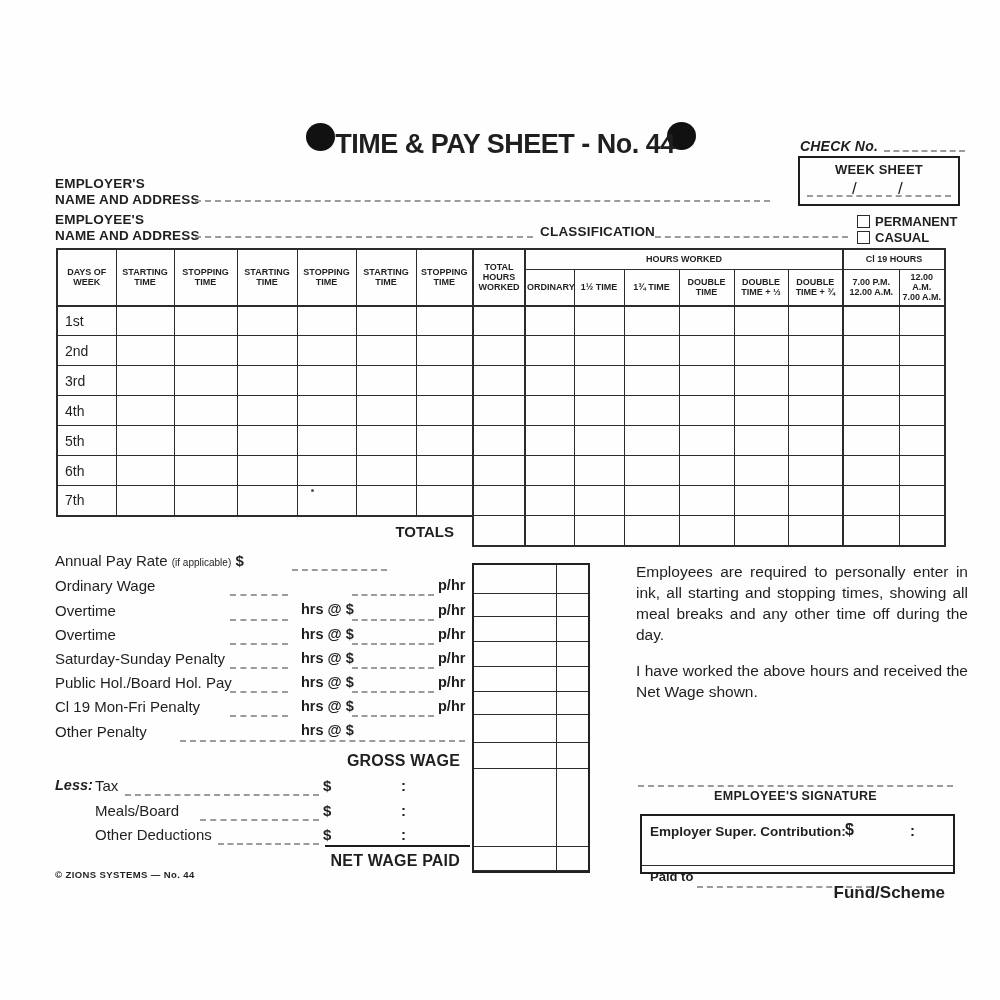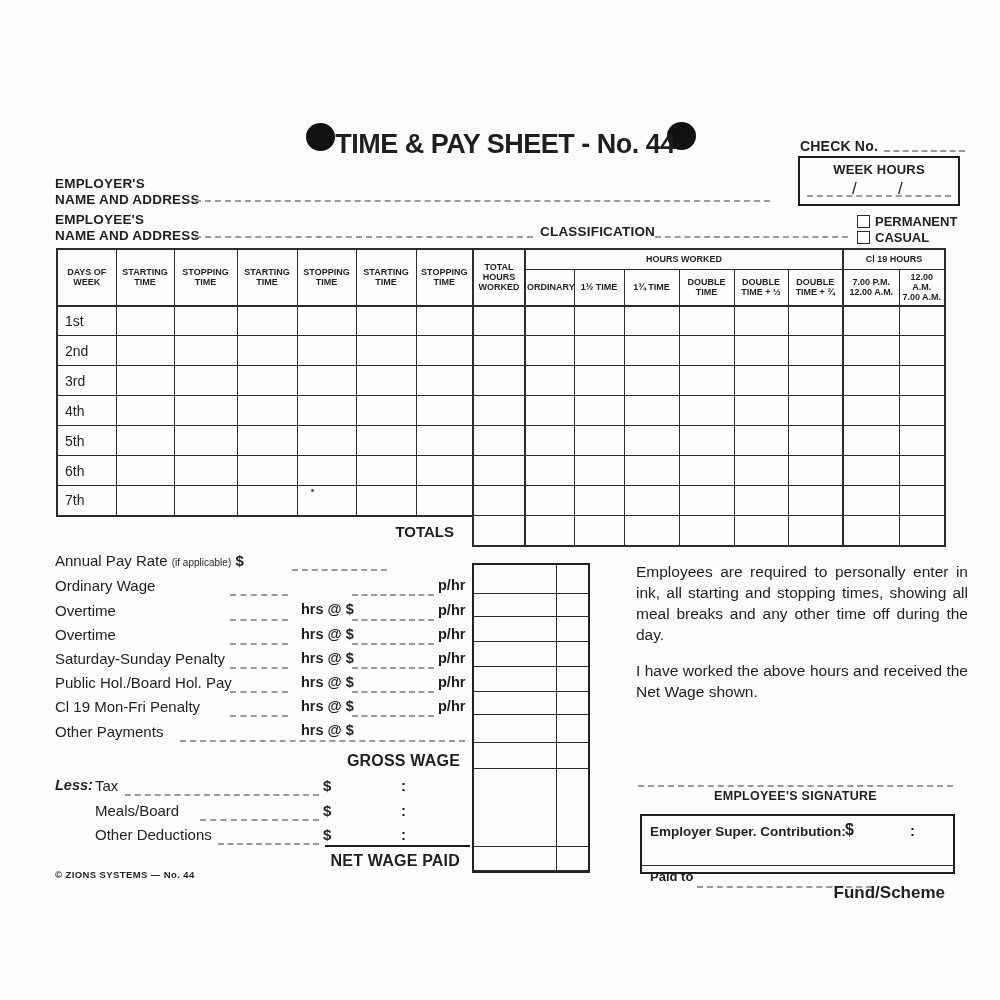--- a/index.html
+++ b/index.html
@@ -8,21 +8,21 @@
   .abs{position:absolute;}
 
   
   .punch{position:absolute;width:29px;height:28px;background:#111;border-radius:50%;}
   .title{position:absolute;left:335px;top:129px;width:340px;text-align:center;
          font-size:27px;font-weight:700;letter-spacing:-.5px;white-space:nowrap;}
 
   
   .dl{border-bottom:2px dashed #9b9b9b;height:2px;}
 
-  .check-row{position:absolute;left:800px;top:138px;width:165px;display:flex;align-items:flex-end;}
+  .check-row{position:absolute;left:800px;top:138px;width:165px;display:flex;align-items:flex-end;font-style:italic;}
   .check-row .t{font-size:14px;font-weight:700;letter-spacing:.2px;margin-right:6px;}
   .check-row .dl{flex:1;margin-bottom:2px;}
 
   .week-box{position:absolute;left:798px;top:156px;width:158px;height:46px;border:2px solid #1d1d1d;}
   .week-box .wl{font-size:13px;font-weight:700;text-align:center;margin-top:4px;letter-spacing:.2px;}
   .week-box .slashline{position:absolute;left:7px;right:7px;bottom:7px;border-bottom:2px dashed #9b9b9b;}
   .week-box .sl{position:absolute;bottom:5px;font-size:17px;font-weight:400;}
   .week-box .sl.s1{left:52px;} .week-box .sl.s2{left:98px;}
 
   .addr{position:absolute;left:55px;font-size:13.5px;font-weight:700;line-height:1.2;letter-spacing:.2px;}
@@ -92,21 +92,21 @@
 
   <div class="punch" style="left:306px;top:123px;"></div>
   <div class="punch" style="left:667px;top:122px;"></div>
   <div class="title">TIME &amp; PAY SHEET - No. 44</div>
 
   <div class="check-row">
     <span class="t">CHECK No.</span>
     <span class="dl"></span>
   </div>
   <div class="week-box">
-    <div class="wl">WEEK HOURS</div>
+    <div class="wl">WEEK SHEET</div>
     <div class="slashline"></div>
     <span class="sl s1">/</span>
     <span class="sl s2">/</span>
   </div>
 
   <div class="addr" style="top:176px;">
     <div>EMPLOYER'S</div>
       <div>NAME AND ADDRESS</div>
   </div>
   <div class="dl abs" style="left:195px;top:198px;width:575px;"></div>
@@ -364,21 +364,21 @@
   </div>
   <div class="payrow" style="top:698px;">
     <span class="lbl">Cl 19 Mon-Fri Penalty</span>
     <span class="dl b1"></span>
     <span class="mid">hrs @ $</span>
     <span class="dl b2"></span>
     <span class="suf">p/hr</span>
   </div>
 
   <div class="payrow" style="top:723px;">
-    <span class="lbl">Other Payments</span>
+    <span class="lbl">Other Penalty</span>
     <span class="dl" style="position:absolute;left:125px;top:15px;width:285px;"></span>
   </div>
 
   <div class="rt" style="top:752px;">GROSS WAGE</div>
 
   <div class="payrow ded" style="top:777px;">
     <span class="less">Less:</span>
     <span class="dlbl">Tax</span>
     <span class="dl dd" style="left:70px;width:194px;"></span>
     <span class="dol">$</span>

